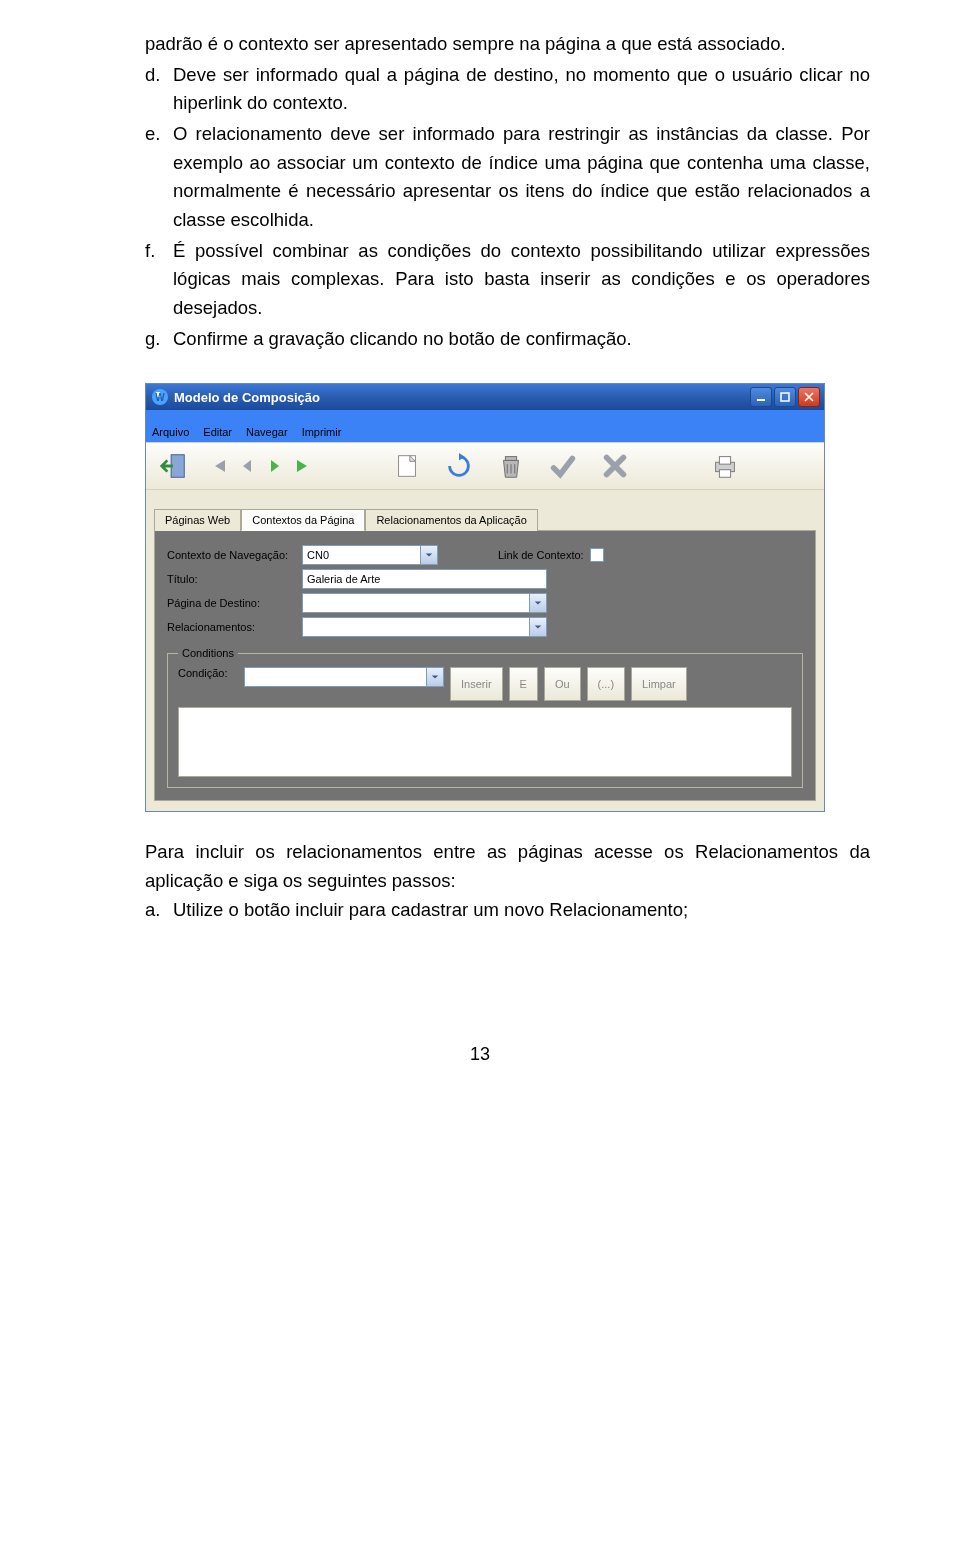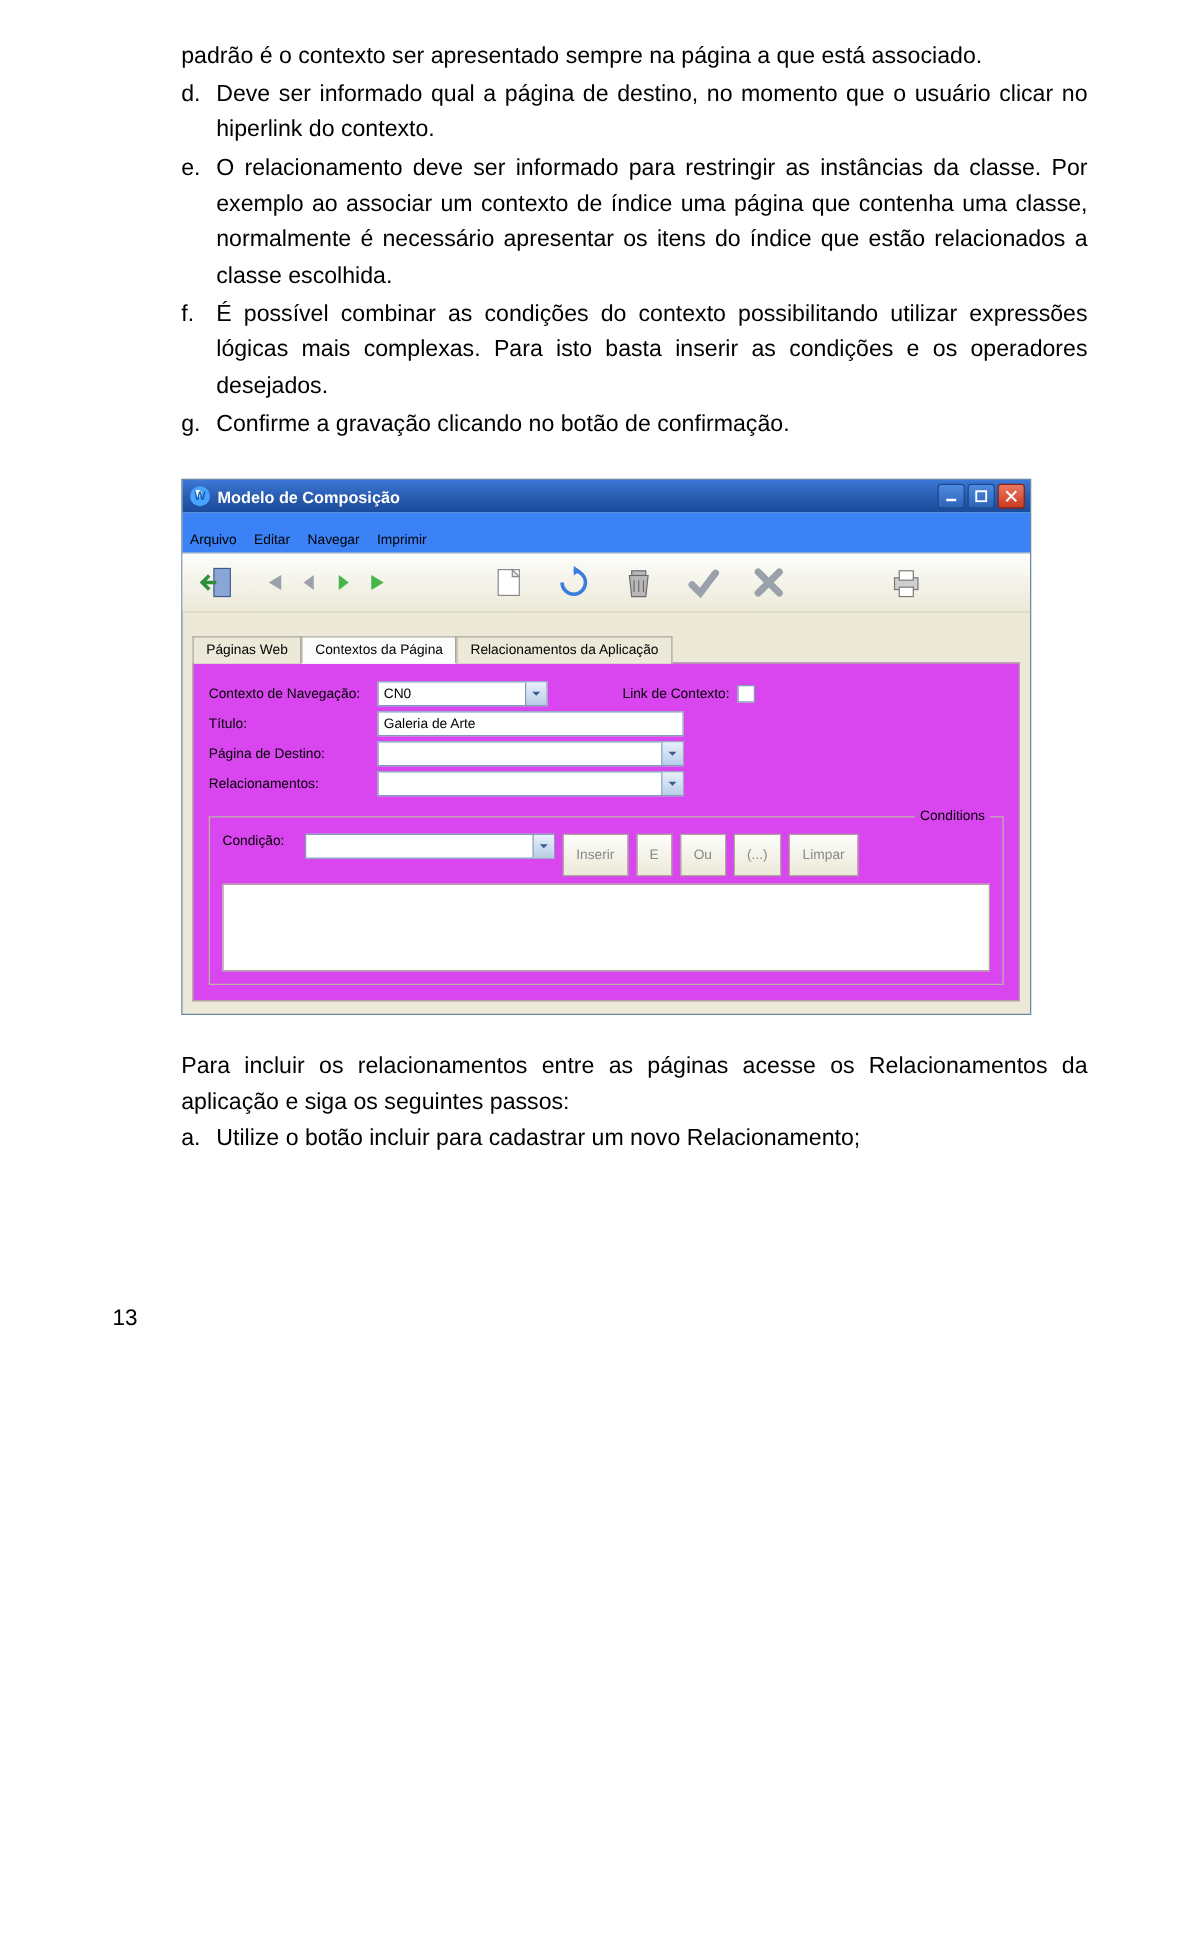--- a/index.html
+++ b/index.html
@@ -138,21 +138,21 @@
     top: 1px;
   }
   .tab.active {
     background: #fcfcfa;
     border-bottom: 1px solid #fcfcfa;
     z-index: 2;
   }
 
   .tab-panel {
     border: 1px solid #aca899;
-    background: #d946ef;
+    background: #737373;
     padding: 10px 12px 12px 12px;
   }
 
   .form-row {
     display: flex;
     align-items: center;
     margin: 4px 0;
     font-size: 11px;
   }
   .form-row .flabel {
@@ -193,21 +193,20 @@
   }
 
   fieldset.conditions {
     border: 1px solid #b9b5a3;
     margin-top: 10px;
     padding: 8px 10px 10px 10px;
   }
   fieldset.conditions legend {
     font-size: 11px;
     padding: 0 4px;
-    text-align: right;
   }
   .cond-row {
     display:flex; align-items:flex-start; gap:6px;
     margin-bottom: 6px;
   }
   .cond-row .flabel { width: 60px; }
   .btn {
     height: 34px;
     padding: 0 10px;
     border: 1px solid #aca899;
@@ -225,20 +224,21 @@
   .after-screenshot {
     font-size: 18.5px;
     line-height: 1.55;
     text-align: justify;
   }
   .list-item2 {
     display:flex;
     margin-left: 55px;
   }
   .footer-num {
+    text-align: center;
     margin-top: 120px;
     font-size: 18px;
   }
 </style>
 </head>
 <body>
 
 <div class="page">
 
   <div class="body-text">

